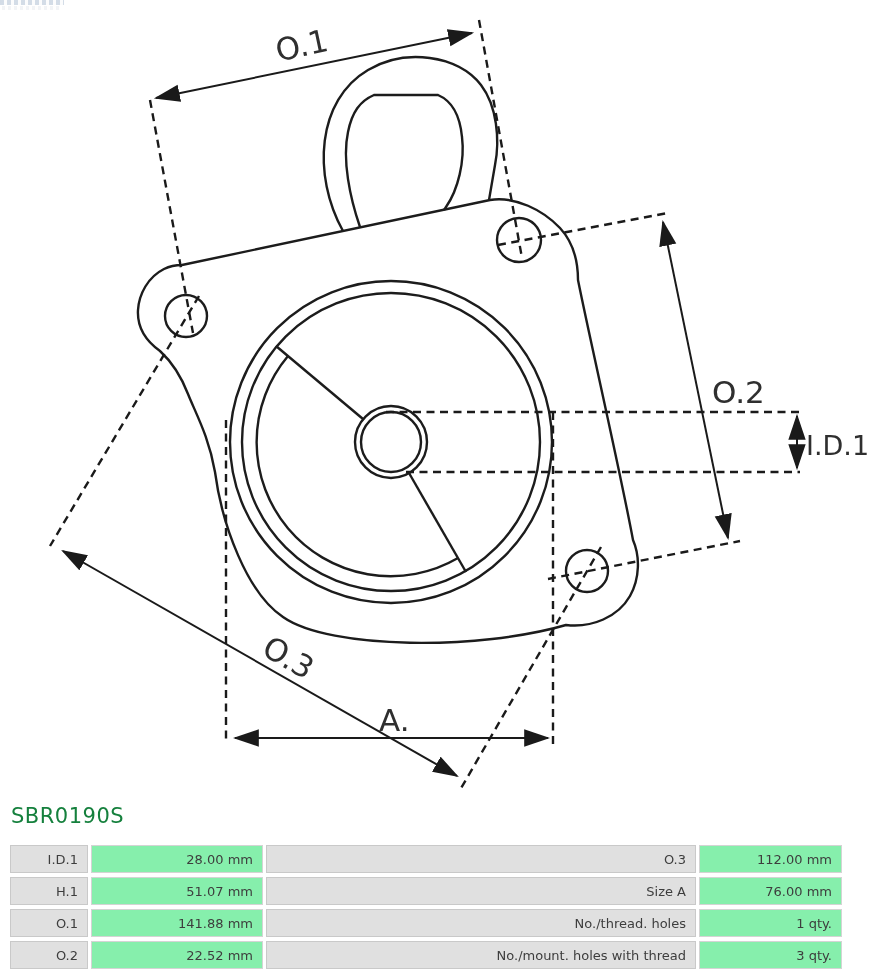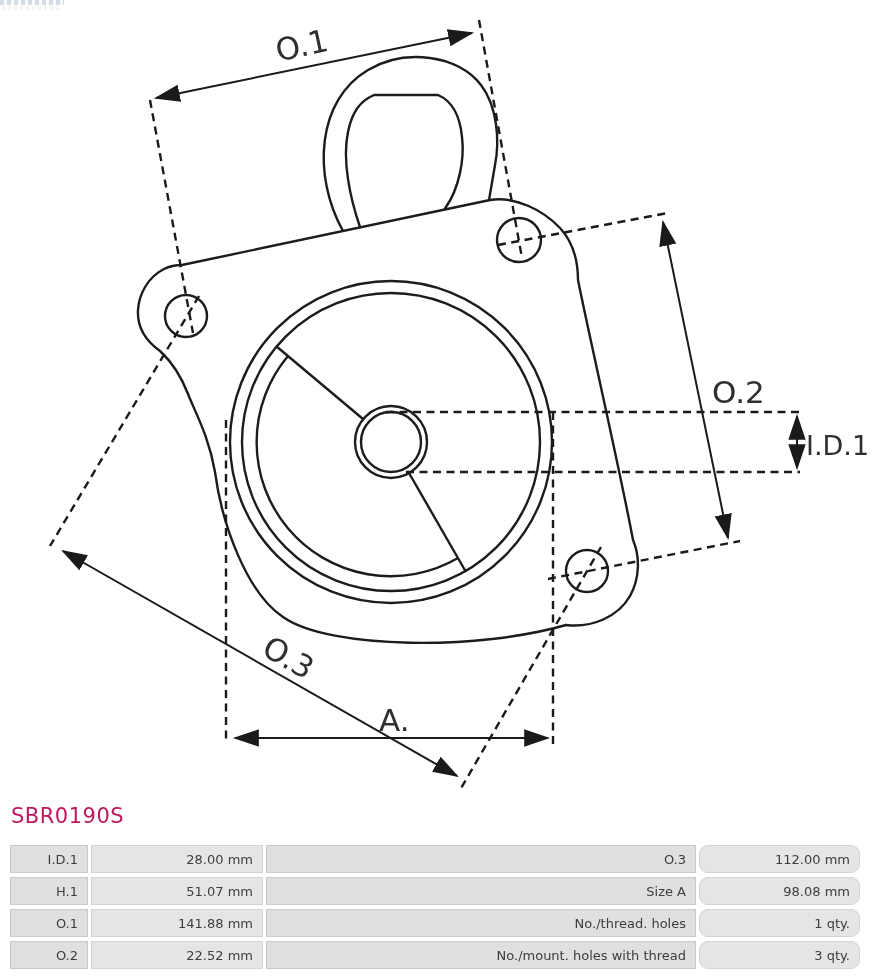--- a/index.html
+++ b/index.html
@@ -7,29 +7,29 @@
        font-family:"DejaVu Sans","Liberation Sans",sans-serif;}
 
   .watermark{position:absolute;left:0;top:0;width:64px;height:5px;
     background:repeating-linear-gradient(90deg,rgba(110,140,175,.30) 0 4px,rgba(230,235,240,.15) 4px 7px);}
   .watermark2{position:absolute;left:2px;top:6px;width:58px;height:4px;opacity:.5;
     background:repeating-linear-gradient(90deg,rgba(150,165,185,.25) 0 3px,rgba(240,240,235,.12) 3px 6px);}
 
   .drawing-wrap{position:absolute;left:0;top:0;width:889px;height:795px;}
 
   .part-number{position:absolute;left:11px;top:804px;font-size:21px;
-    color:#be185d;letter-spacing:.5px;}
+    color:#15803d;letter-spacing:.5px;}
 
   table.specs{position:absolute;left:7px;top:841px;border-collapse:separate;
     border-spacing:3px 4px;font-size:13px;color:#3d3d3d;table-layout:fixed;}
   table.specs td{height:28px;padding:0 9px 0 4px;text-align:right;
     box-sizing:border-box;overflow:hidden;white-space:nowrap;}
   td.lbl{background:#e0e0e0;border:1px solid #c9c9c9;}
-  td.val{background:#e5e5e5;border:1px solid #d4d4d4;}
-  .w1{width:78px;}.w2{width:172px;}.w3{width:430px;}.w4{width:161px;border-radius:9px;}
+  td.val{background:#86efac;border:1px solid #d4d4d4;}
+  .w1{width:78px;}.w2{width:172px;}.w3{width:430px;}.w4{width:143px;}
 
   svg text{fill:#2f2f2f;}
   .dimtxt{font-size:31px;}
   .dimtxt-sm{font-size:27px;}
 </style>
 </head>
 <body>
 
 <div class="watermark"></div>
 <div class="watermark2"></div>
@@ -128,21 +128,21 @@
     <tr>
       <td class="lbl w1">I.D.1</td>
       <td class="val w2">28.00 mm</td>
       <td class="lbl w3">O.3</td>
       <td class="val w4">112.00 mm</td>
     </tr>
     <tr>
       <td class="lbl w1">H.1</td>
       <td class="val w2">51.07 mm</td>
       <td class="lbl w3">Size A</td>
-      <td class="val w4">98.08 mm</td>
+      <td class="val w4">76.00 mm</td>
     </tr>
     <tr>
       <td class="lbl w1">O.1</td>
       <td class="val w2">141.88 mm</td>
       <td class="lbl w3">No./thread. holes</td>
       <td class="val w4">1 qty.</td>
     </tr>
     <tr>
       <td class="lbl w1">O.2</td>
       <td class="val w2">22.52 mm</td>

